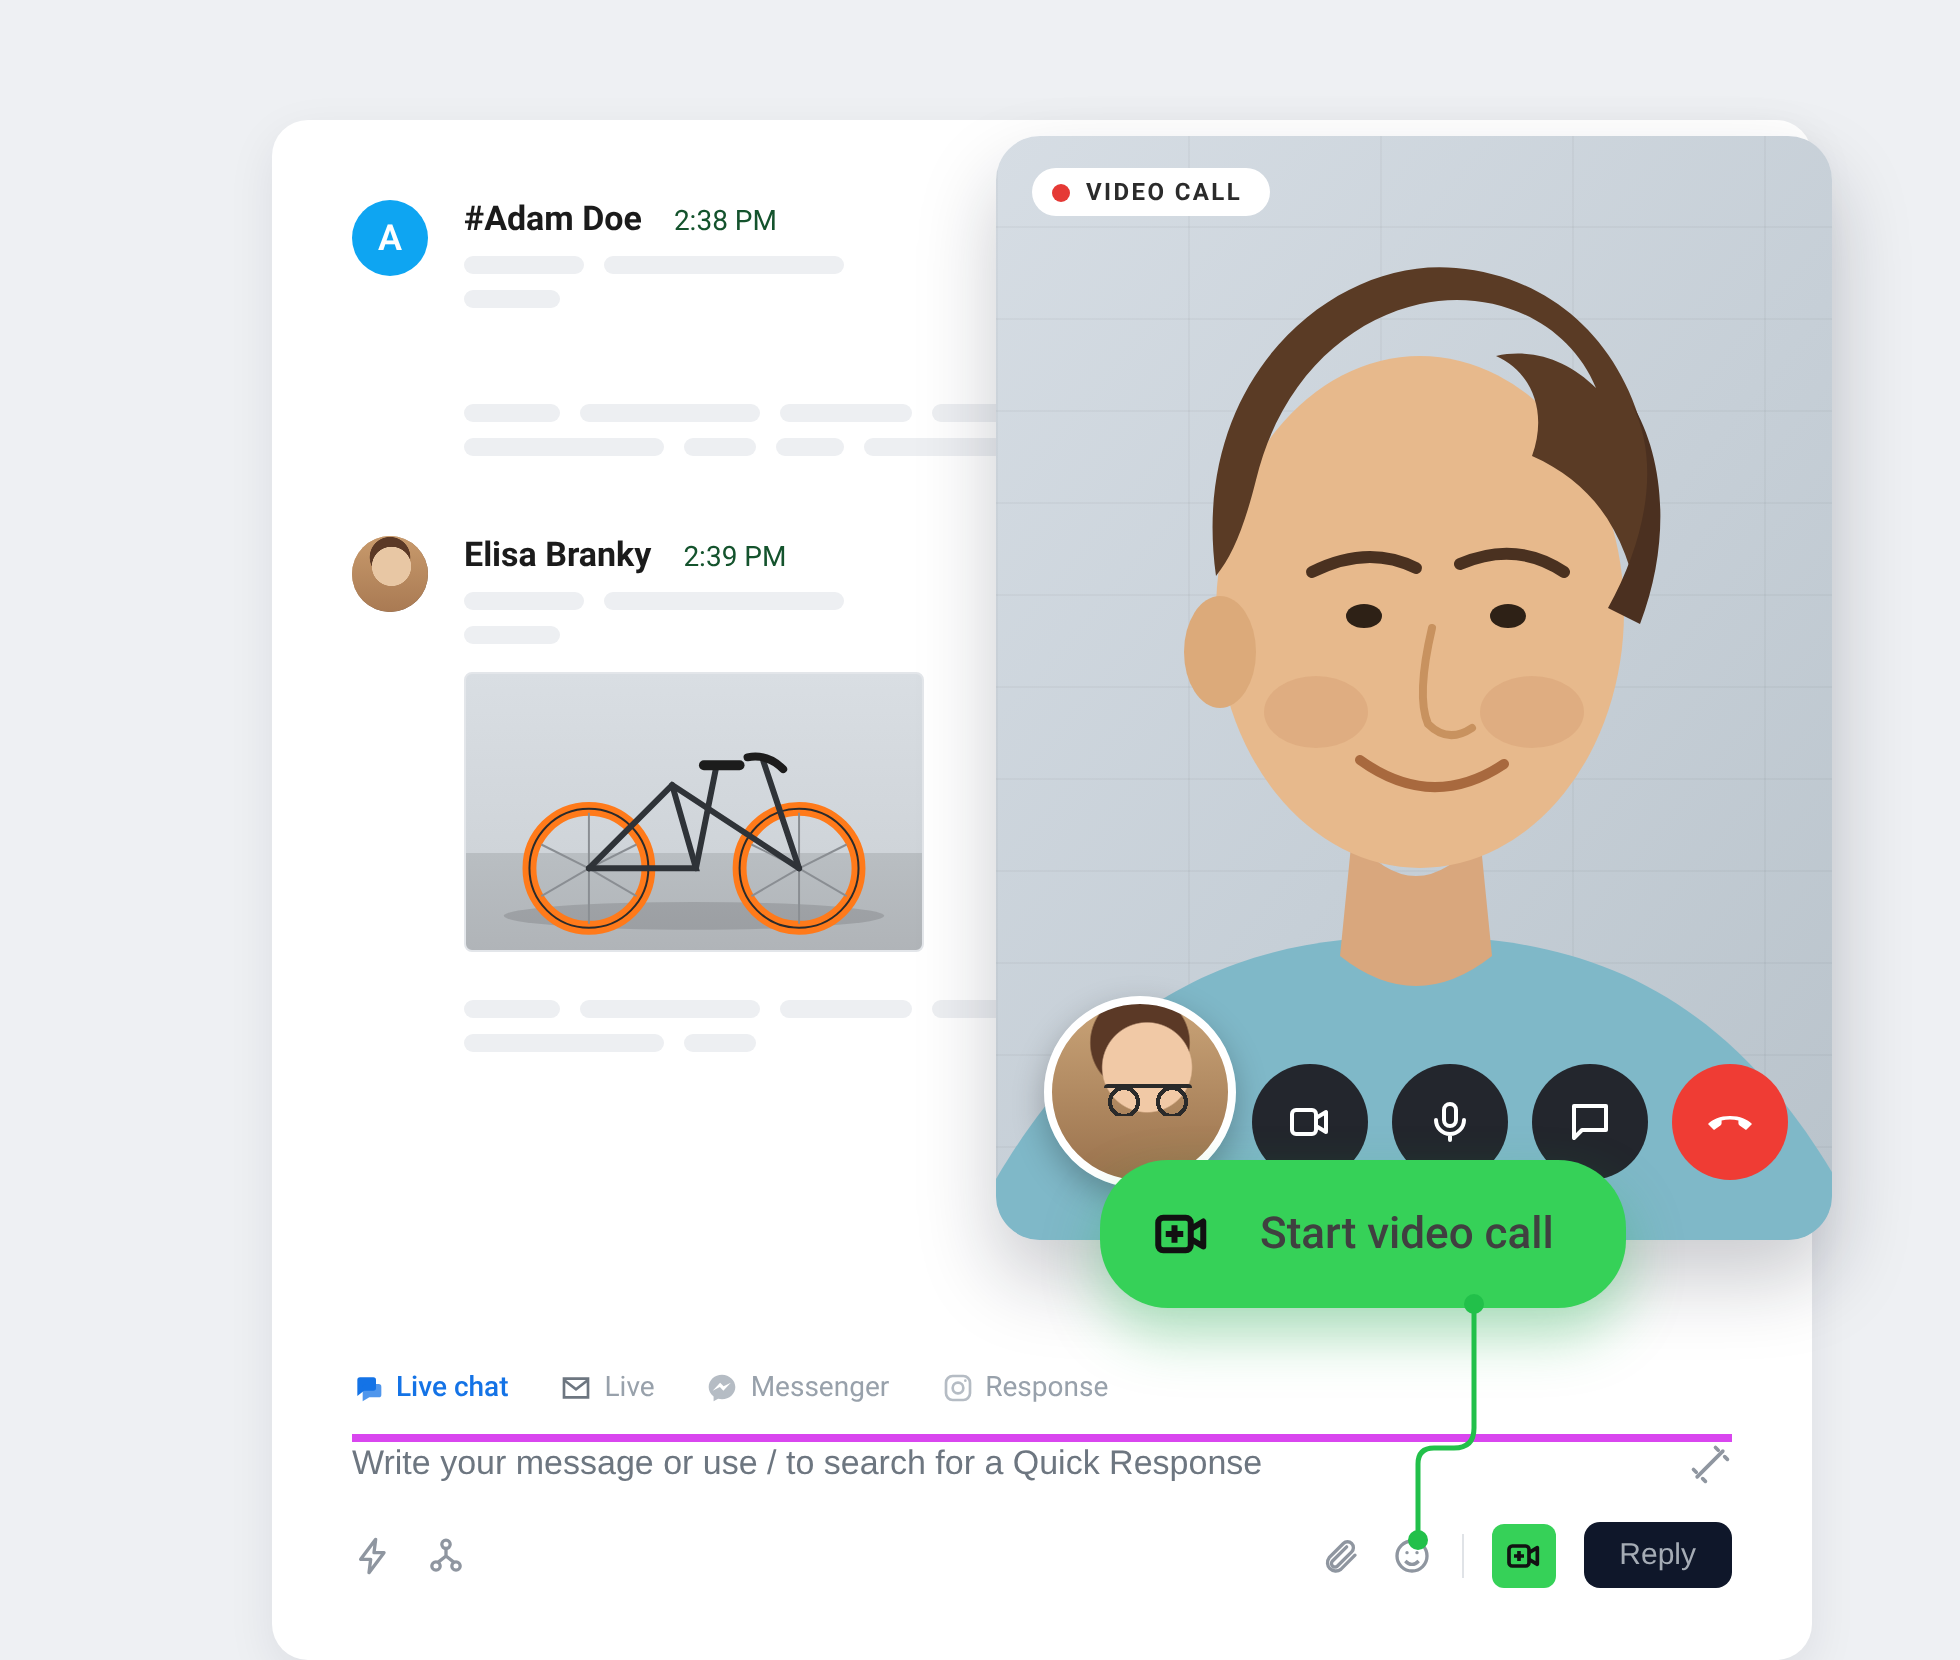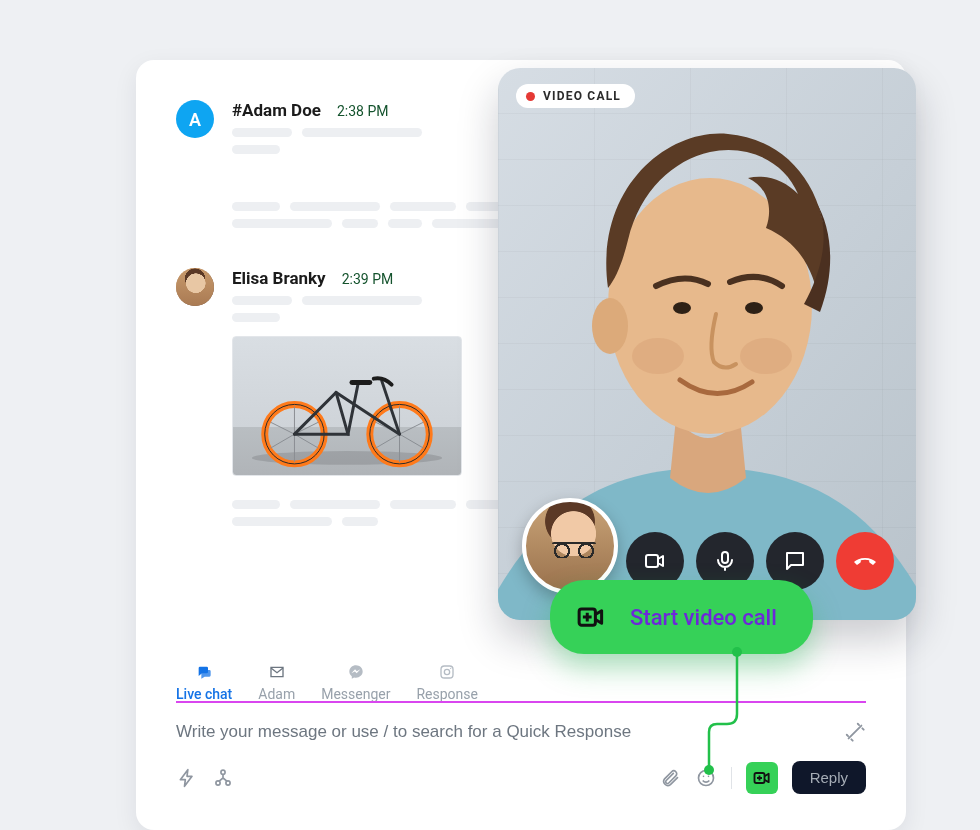--- a/index.html
+++ b/index.html
@@ -56,27 +56,27 @@
     width:230px; height:140px; margin-top:14px; border:1px solid #e3e6ea;
     border-radius:4px;
     background:
       linear-gradient(#d9dee3,#cfd4d9 65%,#b9bec2 65%,#b0b4b8);
     position:relative; overflow:hidden;
   }
   .bike svg{position:absolute; inset:0;}
 
   
   .tabs{ position:absolute; left:40px; bottom:128px; display:flex; gap:26px; font-size:14px;}
-  .tab{ display:flex; align-items:center; gap:6px; color:#98a1ab; cursor:pointer;flex-direction:column;}
+  .tab{ display:flex; align-items:center; gap:6px; color:#98a1ab; cursor:pointer;}
   .tab.active{ color:#1473e6; font-weight:500;}
   .tab .ico{width:16px;height:16px;display:inline-flex;align-items:center;justify-content:center;}
 
   
   .composer{ position:absolute; left:40px; right:40px; bottom:36px;
-    border-top:2px solid #d946ef; padding-top:18px;}
+    border-top:4px solid #d946ef; }
   .compose-line{display:flex; align-items:center;}
   .compose-input{
     flex:1; border:none; outline:none; font-size:17px; color:#444;
   }
   .compose-input::placeholder{ color:#6d7680;}
   .wand{ width:22px;height:22px; color:#9aa0a6; cursor:pointer;}
   .compose-actions{ display:flex; align-items:center; gap:14px; margin-top:18px;}
   .compose-actions .spacer{ flex:1; }
   .ico-btn{ width:22px;height:22px; color:#8f96a0; cursor:pointer; display:inline-flex;align-items:center;justify-content:center;}
   .divider{ width:1px; height:22px; background:#e0e3e7;}
@@ -140,21 +140,21 @@
     width:58px;height:58px;border-radius:50%;
     background:#23262d; display:flex;align-items:center;justify-content:center;
     cursor:pointer;
   }
   .ctrl.end{ background:#ef3c34;}
   .ctrl svg{ width:24px;height:24px; color:#fff;}
 
   
   .start-pill{
     position:absolute; left:550px; top:580px;
-    background:#36d158; color:#6d28d9;
+    background:#36d158; color:#404040;
     padding:20px 36px 20px 24px; border-radius:34px;
     display:flex; align-items:center; gap:22px;
     font-size:22px; font-weight:500;
     box-shadow:0 14px 28px rgba(33,180,80,.35);
     cursor:pointer;
   }
   .start-pill .pic{
     width:34px;height:34px;display:flex;align-items:center;justify-content:center;
   }
 
@@ -275,21 +275,21 @@
       </span>
       <span>Live chat</span>
     </div>
     <div class="tab">
       <span class="ico">
         <svg viewBox="0 0 24 24" width="16" height="16" fill="#6d7680">
             <path d="M3 5h18v14H3z" fill="none" stroke="#6d7680" stroke-width="2"></path>
             <path d="M3 6l9 7 9-7" fill="none" stroke="#6d7680" stroke-width="2"></path>
           </svg>
       </span>
-      <span>Adam</span>
+      <span>Live</span>
     </div>
     <div class="tab">
       <span class="ico">
         <svg viewBox="0 0 24 24" width="16" height="16" fill="#b5bcc4">
             <path d="M12 2C6.5 2 2 6.1 2 11.2c0 2.9 1.4 5.4 3.7 7.1V22l3.4-1.9c.9.2 1.9.4 2.9.4 5.5 0 10-4.1 10-9.2S17.5 2 12 2Zm1 12-2.6-2.7L5 14l5.6-6 2.6 2.7L18.6 8 13 14Z"></path>
           </svg>
       </span>
       <span>Messenger</span>
     </div>
     <div class="tab">

